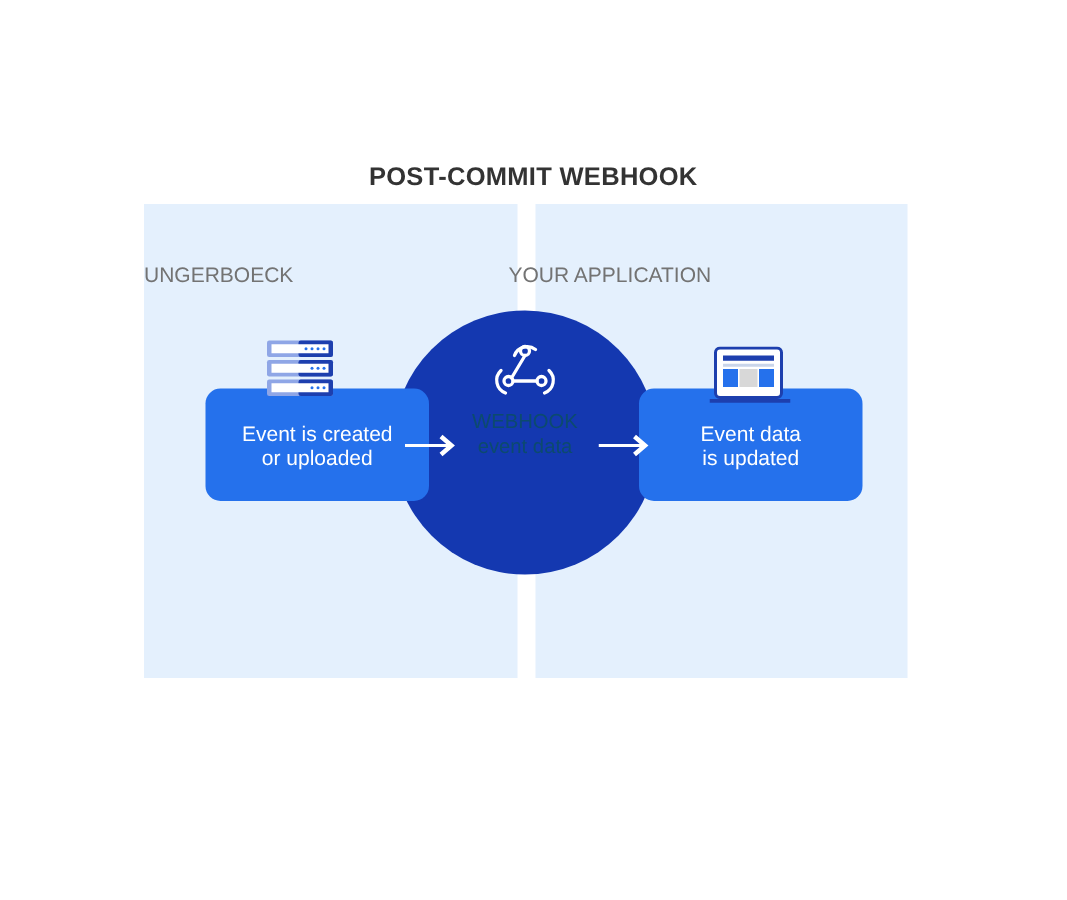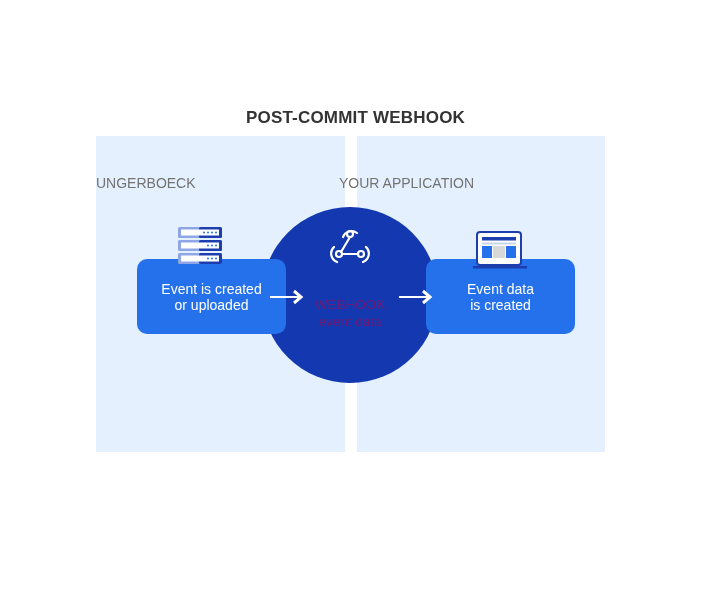--- a/index.html
+++ b/index.html
@@ -15,21 +15,21 @@
   .panel-label.right { left:339px; width:254px; }
   .box { position:absolute; top:259px; height:75px; width:149px; background:#2571ec;
          border-radius:10px; color:#ffffff; font-size:14px; line-height:16px;
          display:flex; align-items:center; justify-content:center; text-align:center; }
   .box.left { left:137px; }
   .box.right { left:426px; }
   .box span { display:block; }
   .circle { position:absolute; left:262px; top:207px; width:176px; height:176px;
             border-radius:50%; background:#1438b0; }
   .circle-text { position:absolute; left:262px; width:176px; top:273px; text-align:center;
-                 color:#701a75; font-size:13.5px; line-height:16.5px;margin-top:24px; }
+                 color:#0c4a6e; font-size:13.5px; line-height:16.5px; }
   .circle-text span { display:block; }
   .icon { position:absolute; }
   .arrow { position:absolute; }
 </style>
 </head>
 <body>
 
 <div class="title">POST-COMMIT WEBHOOK</div>
 
 <div class="panel left"></div>
@@ -43,21 +43,21 @@
 <div class="box left">
   <div>
     <span>Event is created</span>
     <span>or uploaded</span>
   </div>
 </div>
 
 <div class="box right">
   <div>
     <span>Event data</span>
-    <span>is created</span>
+    <span>is updated</span>
   </div>
 </div>
 
 <div class="circle-text">
   <span>WEBHOOK</span>
   <span>event data</span>
 </div>
 
 <svg class="icon" style="left:177px;top:226px" width="46" height="40" viewBox="0 0 46 40">
   <g>

